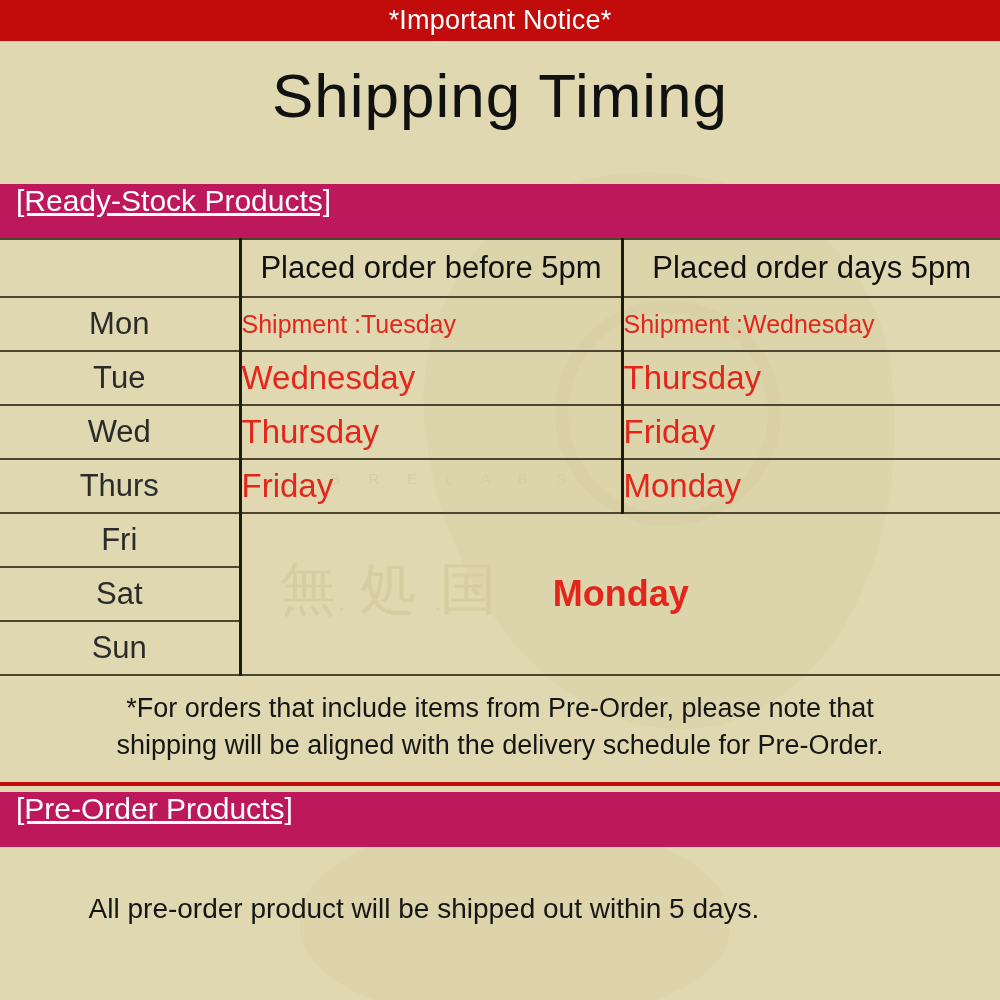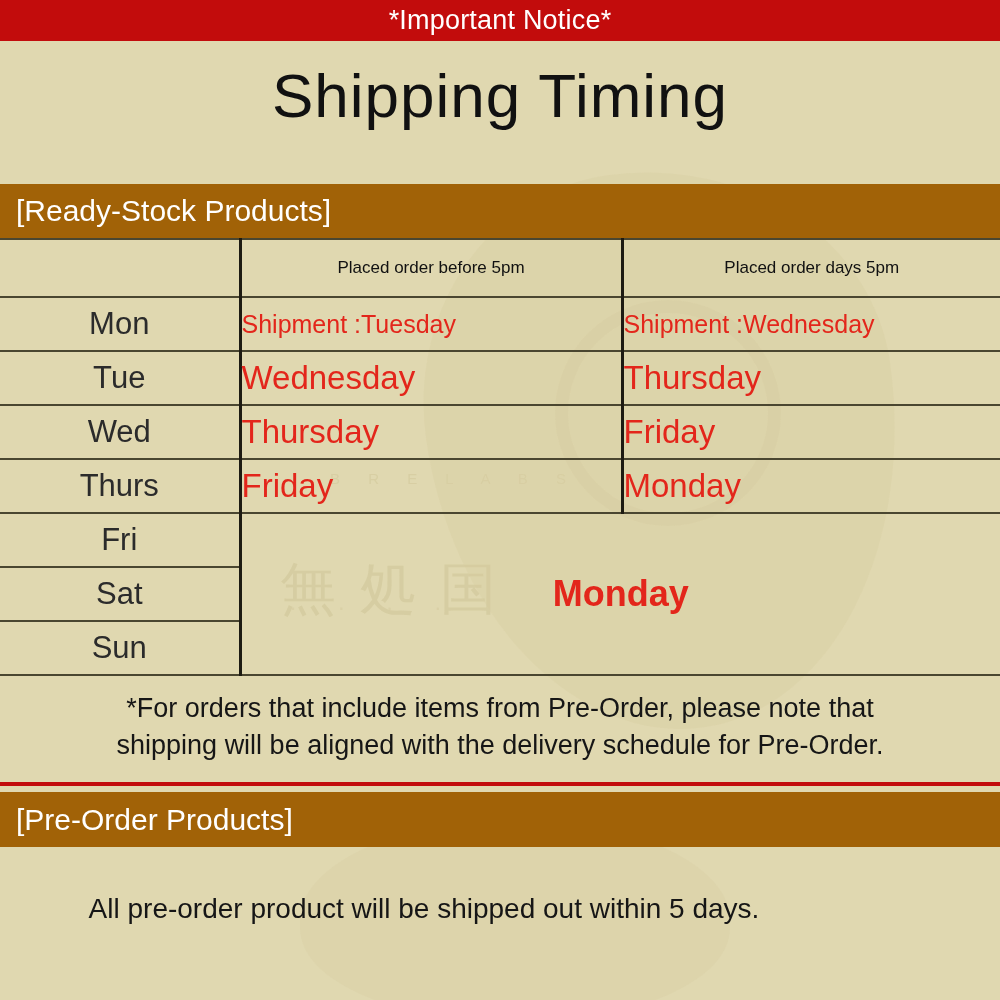--- a/index.html
+++ b/index.html
@@ -117,28 +117,28 @@
     color: #111111;
     letter-spacing: 1px;
     z-index: 4;
   }
 
   
   .section-bar {
     position: absolute;
     left: 0;
     width: 1000px;
-    background: #a16207;
+    background: #be185d;
     color: #ffffff;
     display: flex;
-    align-items: center;
     padding-left: 16px;
     box-sizing: border-box;
     font-size: 30px;
     z-index: 5;
+    text-decoration: underline;
   }
   #bar-ready { top: 184px; height: 54px; }
   #bar-preorder { top: 792px; height: 55px; }
 
   
   .schedule {
     position: absolute;
     left: 0;
     top: 238px;
     width: 1000px;
@@ -153,21 +153,21 @@
     background: transparent;
   }
   .col-day   { width: 240px; }
   .col-before{ width: 382px; }
   .col-after { width: 378px; }
 
   .vline-l { border-left: 3px solid #1d1b12; }
 
   .hdr-cell {
     height: 56px;
-    font-size: 17px;
+    font-size: 31px;
     color: #111111;
     text-align: center;
     font-weight: normal;
     vertical-align: middle;
   }
   .day-cell {
     height: 52px;
     font-size: 31px;
     color: #2b2b2b;
     text-align: center;

